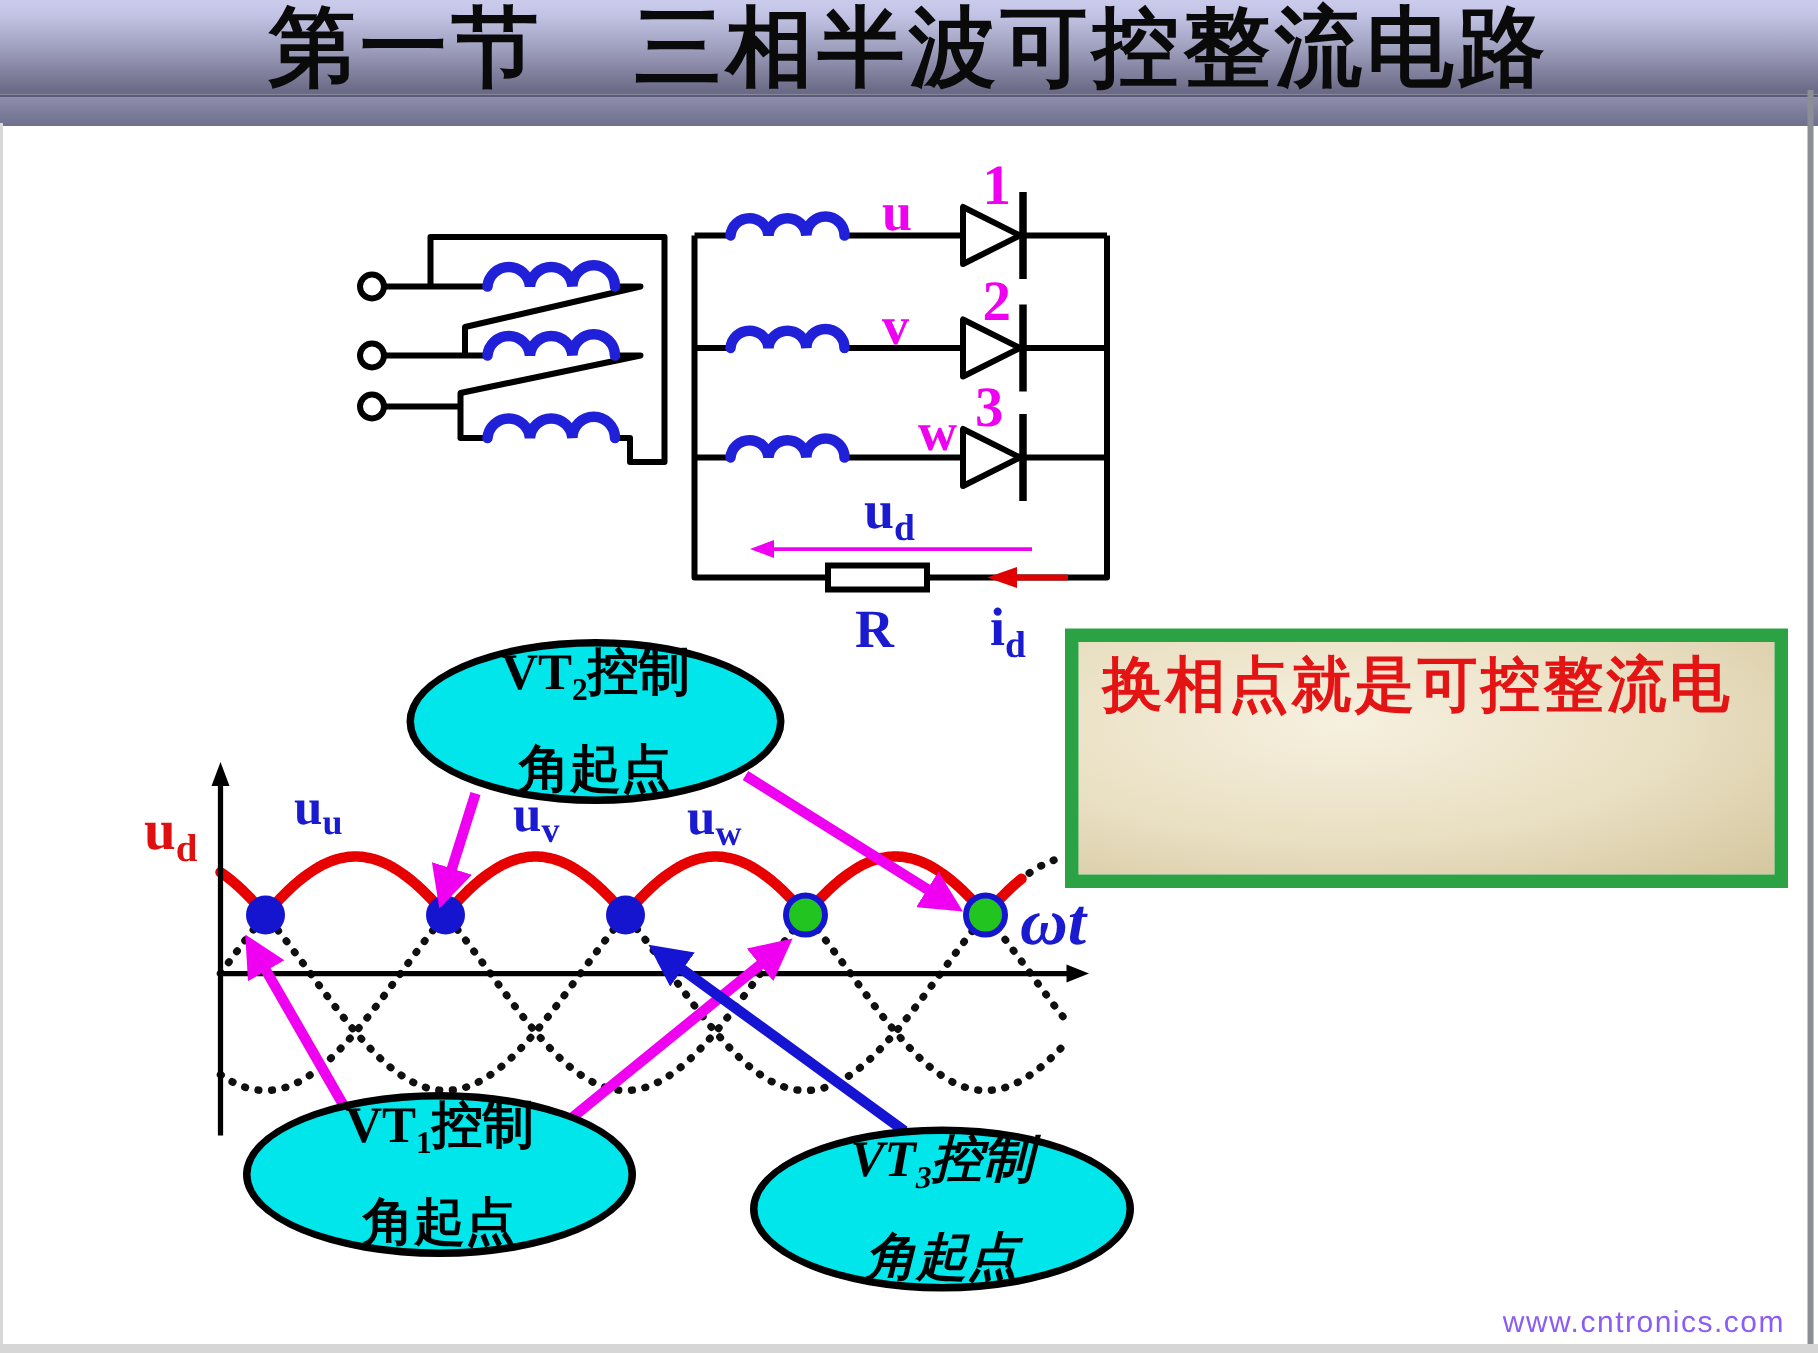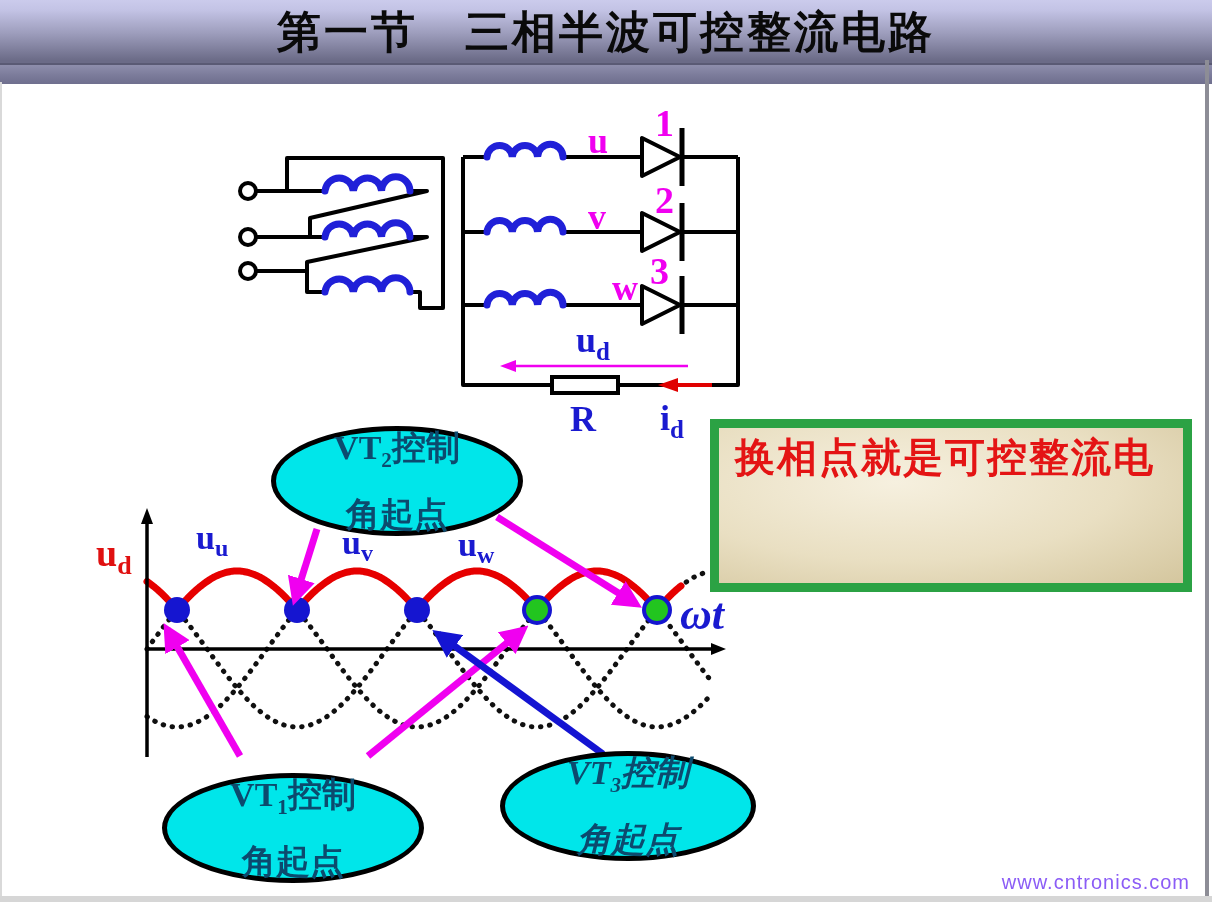--- a/index.html
+++ b/index.html
@@ -7,21 +7,21 @@
         font-family:"Liberation Sans", sans-serif;}
 
   
   .title-bar{position:absolute;left:0;top:0;width:1212px;height:82px;}
   .title-main{position:absolute;left:0;top:0;width:100%;height:63px;
       background:linear-gradient(180deg,#cbcbec 0%,#c3c3e5 16%,#9e9ebd 52%,#6b6b87 96%);}
   .title-strip{position:absolute;left:0;top:63px;width:100%;height:19px;
       border-top:2px solid #5a5a74;
       background:linear-gradient(180deg,#8e8eac 0%,#7b7b9a 55%,#6f6f8e 100%);}
   .title-text{position:absolute;left:0;top:4px;width:100%;text-align:center;
-      font-size:44px;font-weight:900;color:#0a0a0a;letter-spacing:3px;line-height:56px;}
+      font-size:58px;font-weight:900;color:#0a0a0a;letter-spacing:3px;line-height:56px;}
 
   
   .edge-right{position:absolute;right:3px;top:60px;width:4px;height:836px;background:#8d8d96;}
   .edge-bottom{position:absolute;left:0;bottom:0;width:100%;height:6px;background:#d6d6d6;}
   .edge-left{position:absolute;left:0;top:82px;width:2px;height:814px;background:#d9d9d9;}
 
   
   #scene{position:absolute;left:0;top:0;width:1212px;height:902px;z-index:1;}
   .wire{fill:none;stroke:#000;stroke-width:4;stroke-linejoin:round;}
   .axis{fill:none;stroke:#000;stroke-width:3.5;}
@@ -37,21 +37,21 @@
   .callout-arrow-magenta{stroke:#f000f0;stroke-width:7;}
   .callout-arrow-blue{stroke:#1414d2;stroke-width:7;}
   .svgtxt{font-family:"Liberation Serif", serif;font-weight:bold;}
   .magenta-t{fill:#f000f0;}
   .blue-t{fill:#1a1ad0;}
   .red-t{fill:#e01010;}
 
   
   .callout{position:absolute;z-index:2;background:#00e6ea;border:5px solid #000;border-radius:50%;
       box-sizing:border-box;display:flex;flex-direction:column;align-items:center;justify-content:center;
-      color:#0c4a6e;font-weight:bold;font-family:"Liberation Serif", serif;
+      color:#000000;font-weight:bold;font-family:"Liberation Serif", serif;
       font-size:34px;line-height:1.22;text-align:center;gap:20px;}
   .callout sub{font-size:0.62em;}
 
   
   .note-box{position:absolute;left:710px;top:419px;width:482px;height:173px;z-index:2;
       box-sizing:border-box;border:9px solid #2ba244;
       background:radial-gradient(ellipse at 38% 35%, #f6f0df 0%, #e9dfc2 55%, #d4c69e 100%);
       padding:4px 14px 0 16px;}
   .note-line{color:#e41414;font-weight:900;font-size:40px;line-height:51px;letter-spacing:2px;
       font-family:"Liberation Sans", sans-serif;white-space:nowrap;}
@@ -189,21 +189,21 @@
   </svg>
 
   <div class="note-box">
     <div class="note-line">换相点就是可控整流电</div>
   </div>
 
   <div class="callout" style="left:271px;top:426px;width:252px;height:110px;">
     <div><span>VT</span><sub>2</sub><span>控制</span></div>
     <div>角起点</div>
   </div>
-  <div class="callout" style="left:162px;top:773px;width:262px;height:110px;">
+  <div class="callout" style="left:162px;top:728px;width:262px;height:110px;">
     <div><span>VT</span><sub>1</sub><span>控制</span></div>
     <div>角起点</div>
   </div>
   <div class="callout" style="left:500px;top:751px;width:256px;height:110px;font-style:italic;">
     <div><span>VT</span><sub>3</sub><span>控制</span></div>
     <div>角起点</div>
   </div>
 
   <div class="watermark">www.cntronics.com</div>
 

